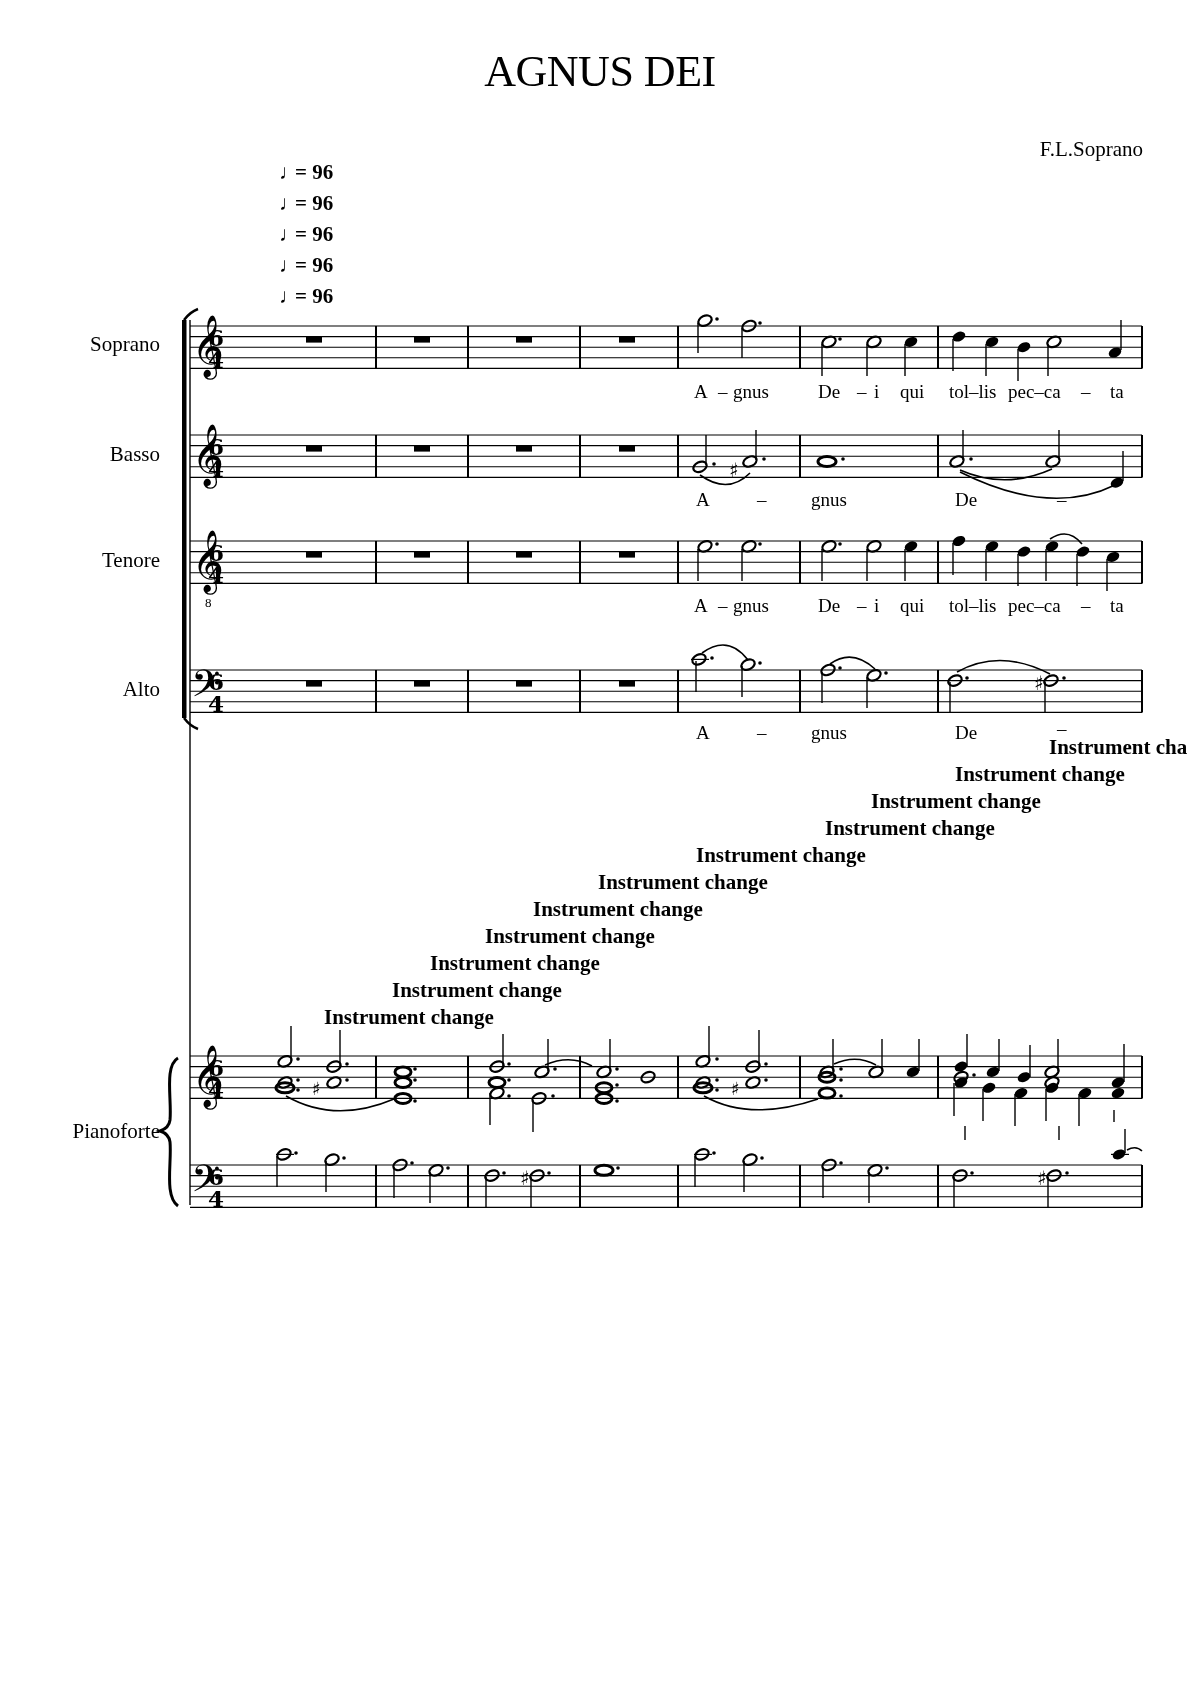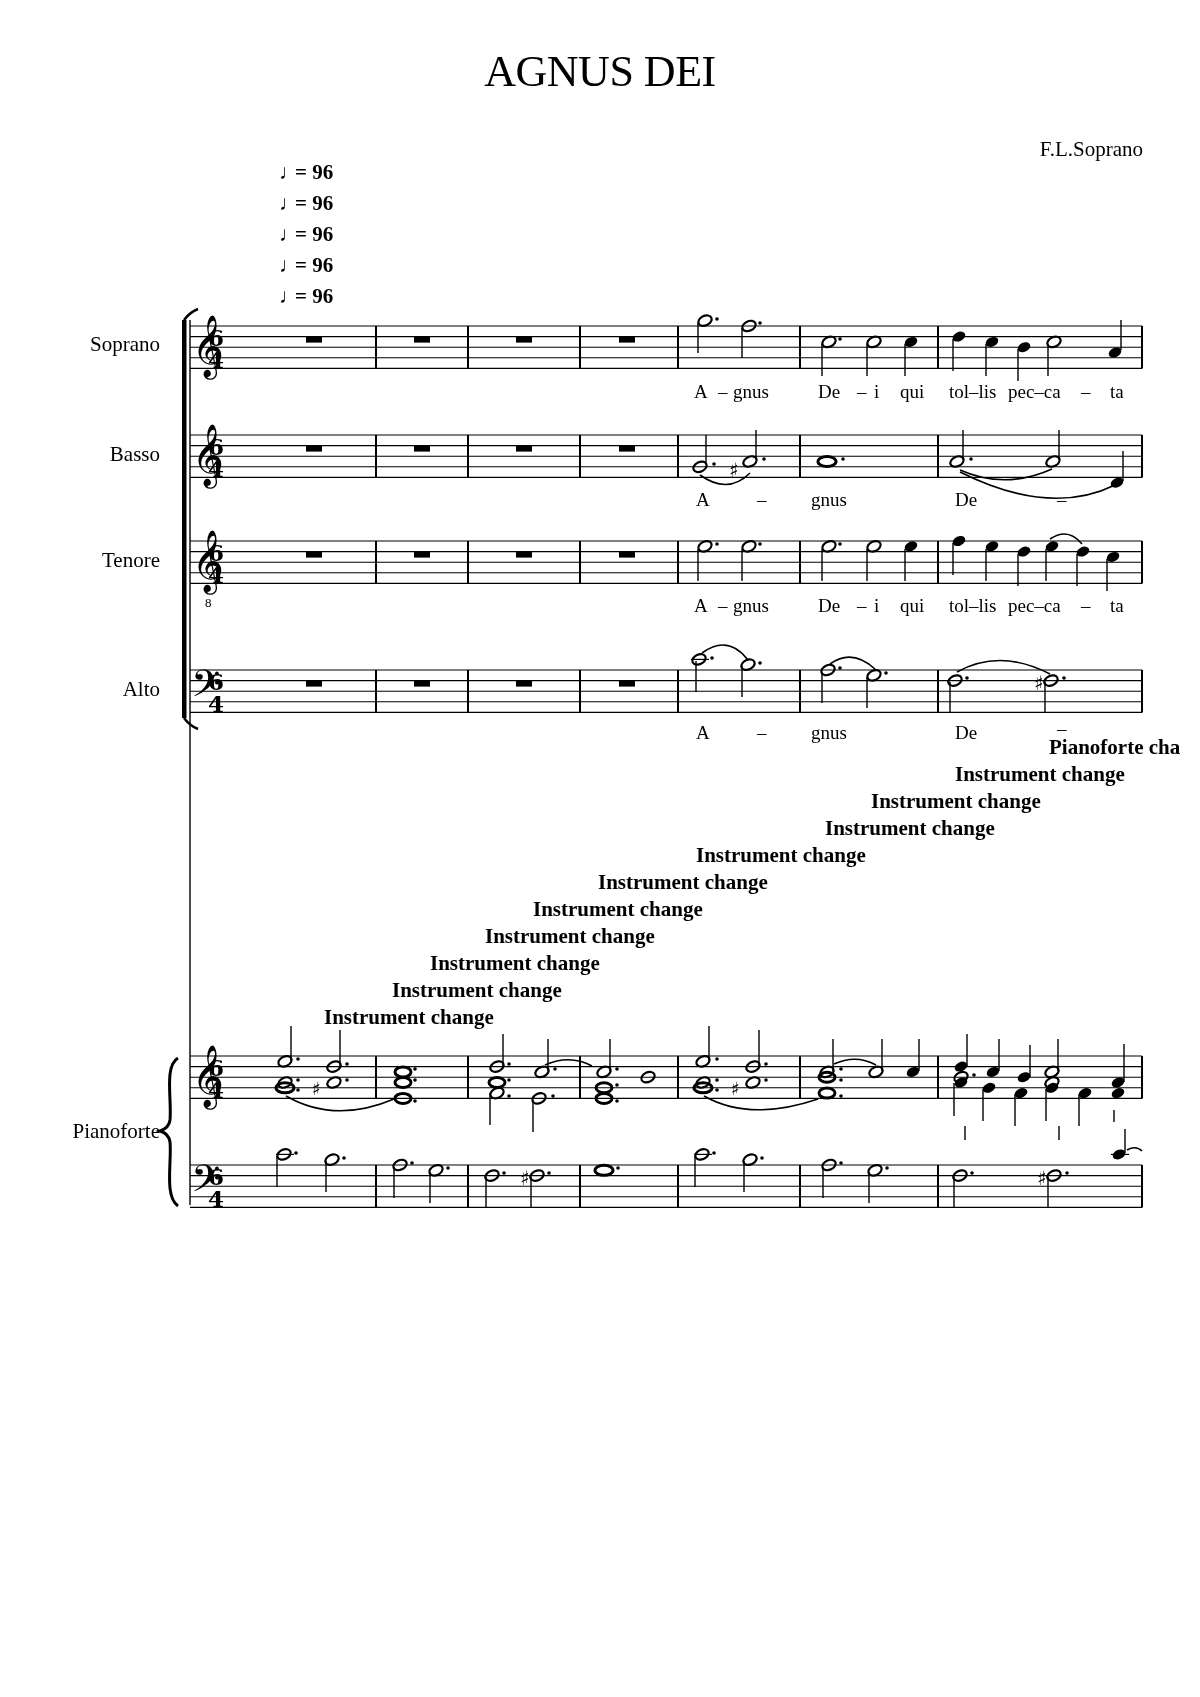--- a/index.html
+++ b/index.html
@@ -405,21 +405,21 @@
 <div class="abs lyric" style="left:1008px;top:595px">pec–ca</div>
 <div class="abs lyric" style="left:1081px;top:595px">–</div>
 <div class="abs lyric" style="left:1110px;top:595px">ta</div>
 
 <div class="abs lyric" style="left:696px;top:722px">A</div>
 <div class="abs lyric" style="left:757px;top:722px">–</div>
 <div class="abs lyric" style="left:811px;top:722px">gnus</div>
 <div class="abs lyric" style="left:955px;top:722px">De</div>
 <div class="abs lyric" style="left:1057px;top:718px">–</div>
 
-<div class="abs ic" style="left:1049px;top:735px">Pianoforte cha</div>
+<div class="abs ic" style="left:1049px;top:735px">Instrument cha</div>
 <div class="abs ic" style="left:955px;top:762px">Instrument change</div>
 <div class="abs ic" style="left:871px;top:789px">Instrument change</div>
 <div class="abs ic" style="left:825px;top:816px">Instrument change</div>
 <div class="abs ic" style="left:696px;top:843px">Instrument change</div>
 <div class="abs ic" style="left:598px;top:870px">Instrument change</div>
 <div class="abs ic" style="left:533px;top:897px">Instrument change</div>
 <div class="abs ic" style="left:485px;top:924px">Instrument change</div>
 <div class="abs ic" style="left:430px;top:951px">Instrument change</div>
 <div class="abs ic" style="left:392px;top:978px">Instrument change</div>
 <div class="abs ic" style="left:324px;top:1005px">Instrument change</div>

